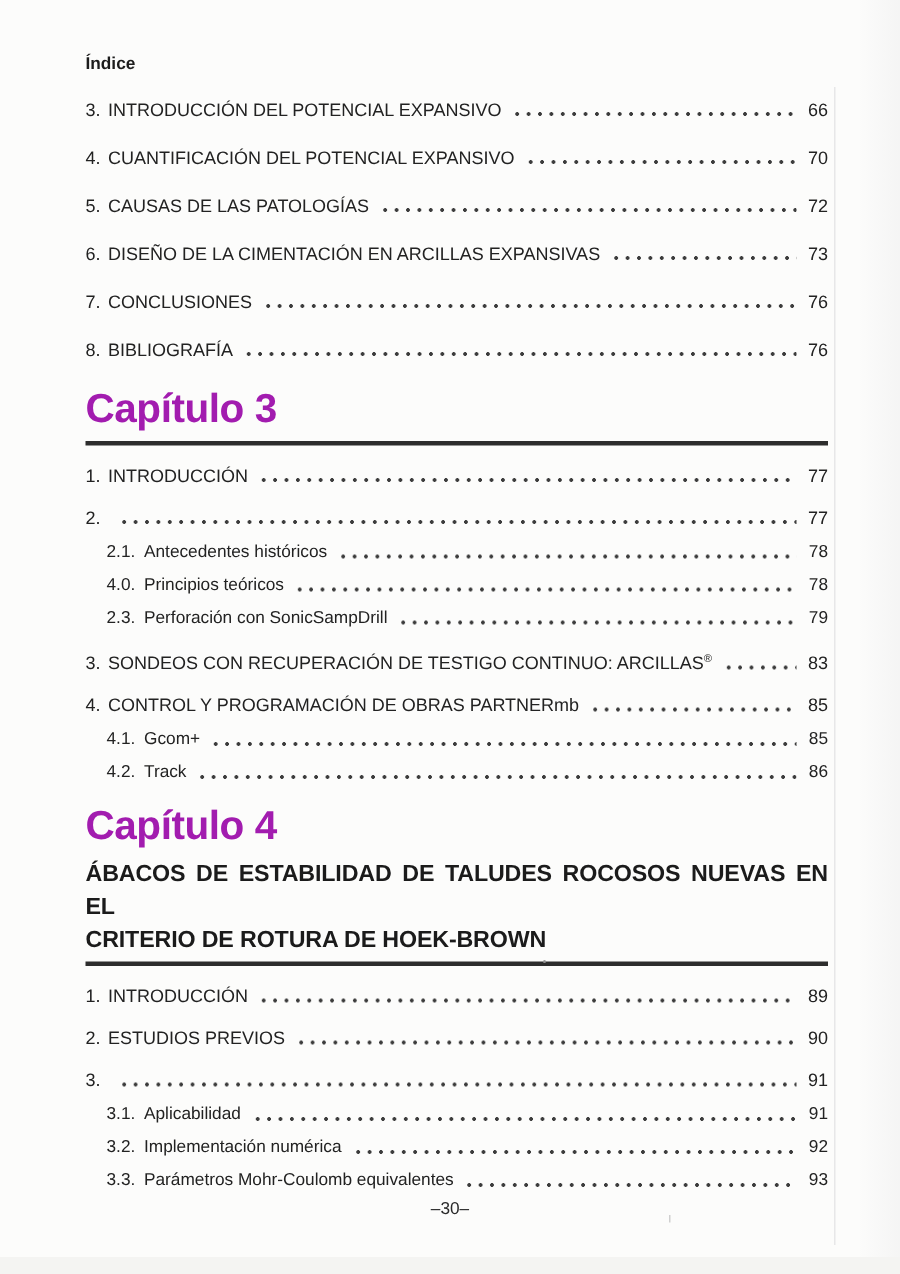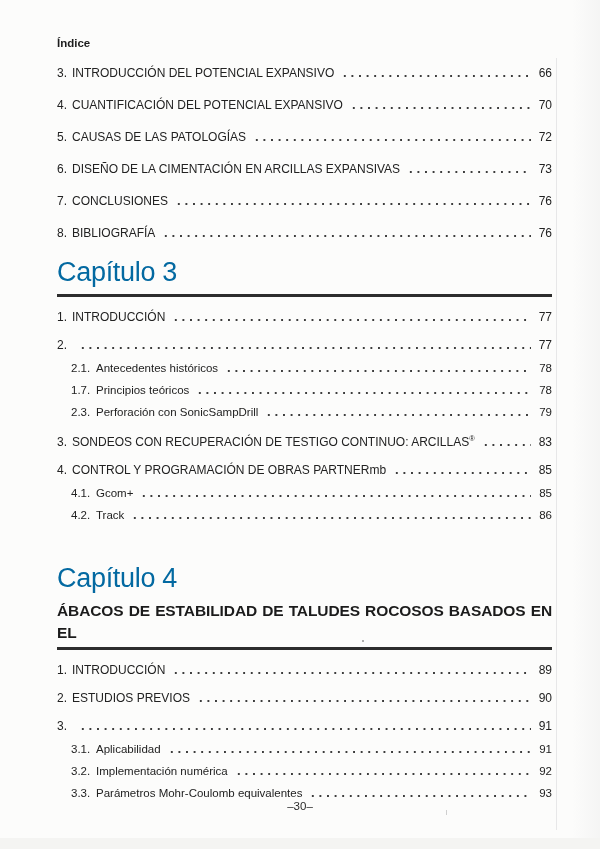--- a/index.html
+++ b/index.html
@@ -29,22 +29,22 @@
   .leader{
     flex:1 1 12px;min-width:12px;height:4px;align-self:flex-end;
     margin:0 4px 2px 7px;
     background-image:radial-gradient(circle,#3c3c3c 1.05px,rgba(0,0,0,0) 1.45px);
     background-size:7.6px 4px;background-position:0 50%;background-repeat:repeat-x;
   }
   .pg{flex:0 0 auto;min-width:17px;text-align:right;}
 
   .chapter{display:block;}
   .ch3{margin-top:16px;}
-  .ch4{margin-top:40px;}
-  .ch-title{margin:0 0 6px 5px;font-size:27px;font-weight:400;line-height:32px;letter-spacing:-0.3px;color:#0369a1;}
+  .ch4{margin-top:12px;}
+  .ch-title{margin:0 0 6px 5px;font-size:27px;font-weight:700;line-height:32px;letter-spacing:-0.3px;color:#a21caf;}
   .ch-subtitle{margin-left:5px;font-weight:700;font-size:15.5px;line-height:22px;letter-spacing:-0.1px;color:#1b1b1b;}
   .just{text-align:justify;text-align-last:justify;}
   .rule{height:3px;background:#2d2d2d;margin:3px 0 0 5px;}
   .chapter .row.l1{margin-top:13px;}
   .chapter .row.l1 + .row.l1{margin-top:14px;}
   .chapter .row.l2{margin-top:8px;}
   .chapter .row.l1 + .row.l2{margin-top:9px;}
   .chapter .rule + .row{margin-top:13px;}
 
   .footer{position:absolute;left:0;right:0;top:799px;text-align:center;font-size:11.5px;line-height:14px;color:#2a2a2a;}
@@ -118,21 +118,21 @@
         <span class="leader"></span>
         <span class="pg">77</span>
       </div>
       <div class="row l2">
         <span class="num">2.1.</span>
         <span class="label">Antecedentes históricos</span>
         <span class="leader"></span>
         <span class="pg">78</span>
       </div>
       <div class="row l2">
-        <span class="num">1.7.</span>
+        <span class="num">4.0.</span>
         <span class="label">Principios teóricos</span>
         <span class="leader"></span>
         <span class="pg">78</span>
       </div>
       <div class="row l2">
         <span class="num">2.3.</span>
         <span class="label">Perforación con SonicSampDrill</span>
         <span class="leader"></span>
         <span class="pg">79</span>
       </div>
@@ -157,21 +157,22 @@
       <div class="row l2">
         <span class="num">4.2.</span>
         <span class="label">Track</span>
         <span class="leader"></span>
         <span class="pg">86</span>
       </div>
     </section>
 
     <section class="chapter ch4">
       <h1 class="ch-title">Capítulo 4</h1>
-      <div class="ch-subtitle just">ÁBACOS DE ESTABILIDAD DE TALUDES ROCOSOS BASADOS EN EL</div>
+      <div class="ch-subtitle just">ÁBACOS DE ESTABILIDAD DE TALUDES ROCOSOS NUEVAS EN EL</div>
+      <div class="ch-subtitle">CRITERIO DE ROTURA DE HOEK-BROWN</div>
       <div class="rule"></div>
 
       <div class="row l1">
         <span class="num">1.</span>
         <span class="label">INTRODUCCIÓN</span>
         <span class="leader"></span>
         <span class="pg">89</span>
       </div>
       <div class="row l1">
         <span class="num">2.</span>

